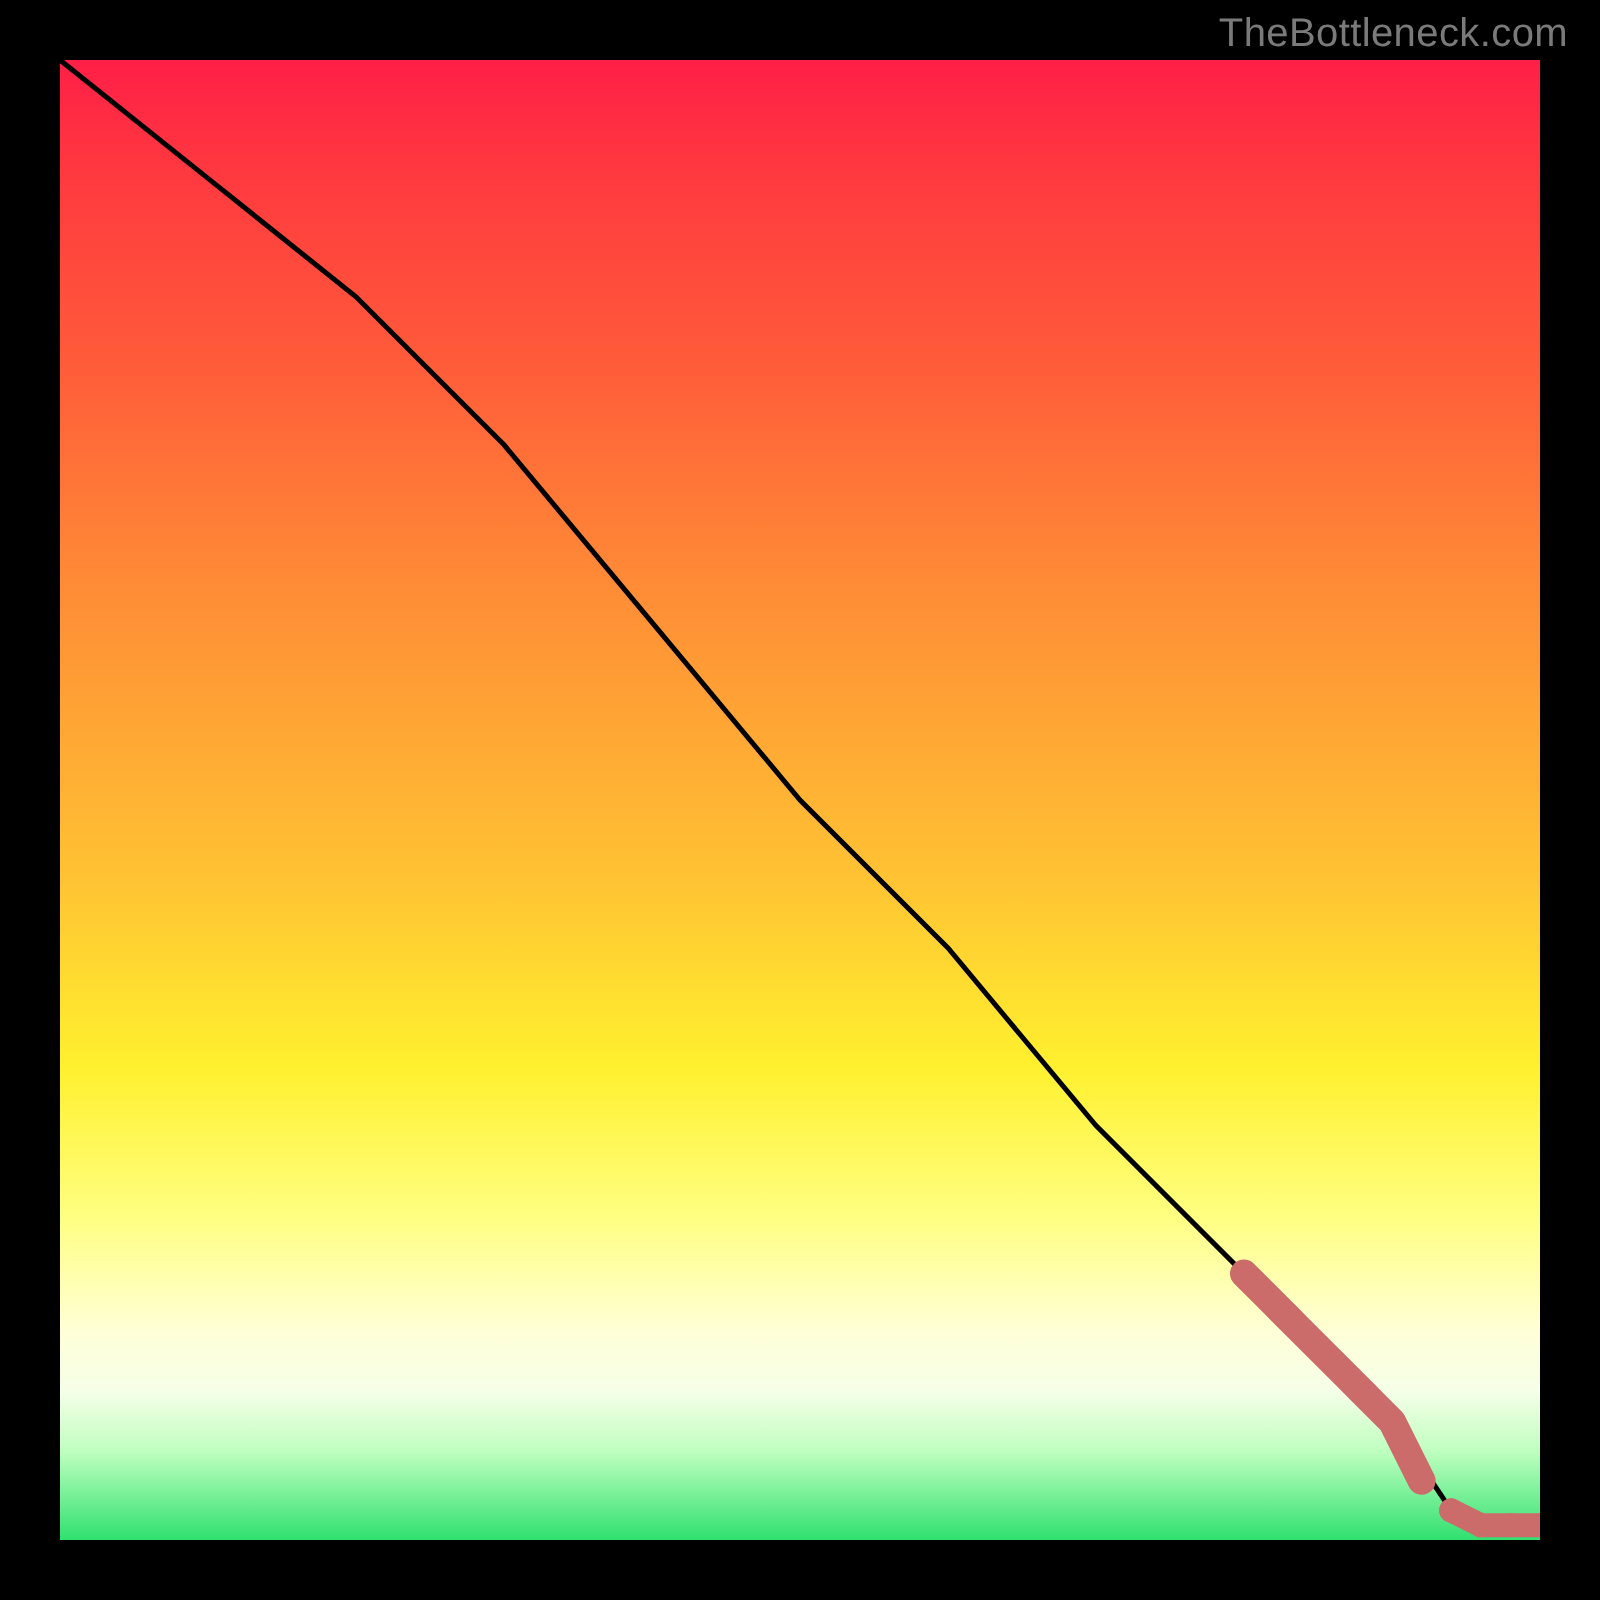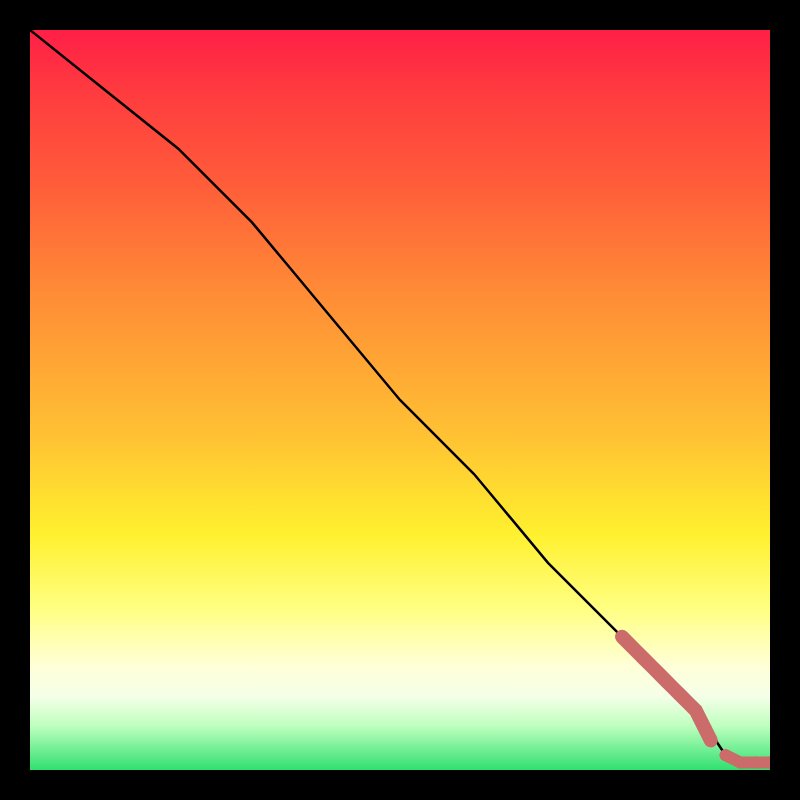--- a/index.html
+++ b/index.html
@@ -64,20 +64,21 @@
   }
   .blob {
     fill: #cb6c6b;
     stroke: none;
   }
 </style>
 </head>
 <body>
 
 <div class="frame">
+  <div class="attribution">TheBottleneck.com</div>
 
   <div class="plot-area">
     <svg class="overlay" id="overlay" viewBox="0 0 740 740" preserveAspectRatio="none">
         <polyline points="0,0 74,59.19999999999993 148,118.39999999999998 222,192.39999999999998 259,236.79999999999995 296,281.2 370,370 444,444 518,532.8 592,606.8 629,643.8 651.2,666 666,680.8 680.8000000000001,703 695.5999999999999,725.2 710.4,732.6 725.1999999999999,732.6 740,732.6" class="curve-line"></polyline>
         <polyline points="592,606.8 606.8,621.6 614.1999999999999,629 621.6,636.4 629,643.8 636.4,651.2 643.8,658.6 651.2,666 658.6,673.4 666,680.8 680.8000000000001,710.4" fill="none" stroke="#cb6c6b" stroke-width="14" stroke-linecap="round" stroke-linejoin="round"></polyline>
         <polyline points="695.5999999999999,725.2 710.4,732.6 725.1999999999999,732.6 740,732.6" fill="none" stroke="#cb6c6b" stroke-width="12" stroke-linecap="round"></polyline>
         <circle cx="680.8000000000001" cy="710.4" r="6" class="blob"></circle>
         <circle cx="695.5999999999999" cy="725.2" r="6" class="blob"></circle>
         <circle cx="710.4" cy="732.6" r="6" class="blob"></circle>
         <circle cx="725.1999999999999" cy="732.6" r="6" class="blob"></circle>

